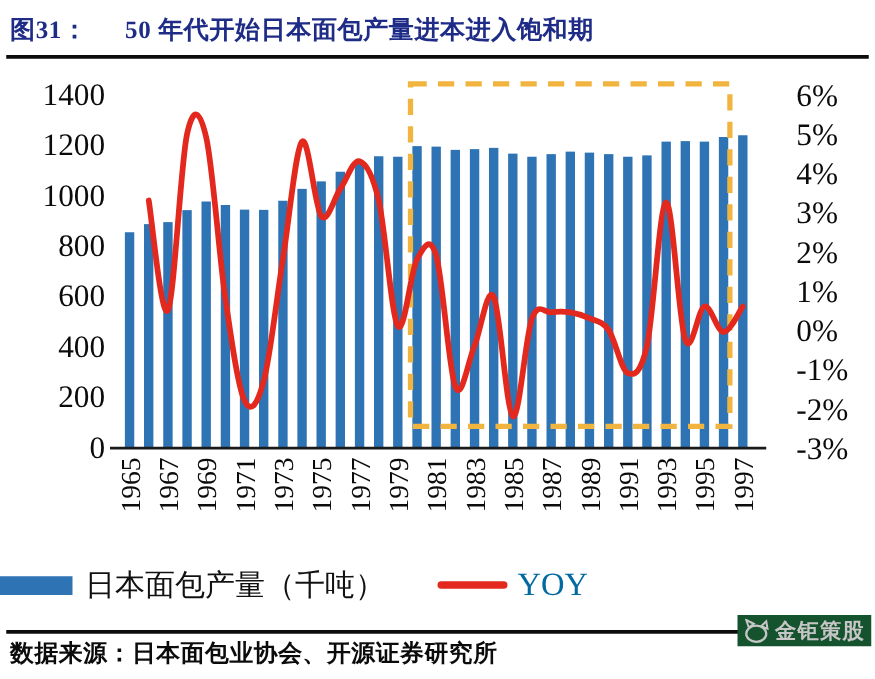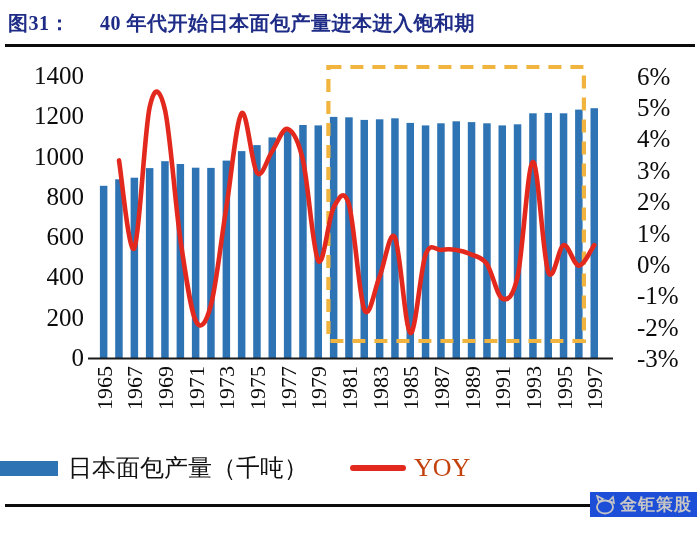--- a/index.html
+++ b/index.html
@@ -9,35 +9,35 @@
              font-size:20px;font-weight:bold;color:#1f2c87;letter-spacing:.5px;white-space:nowrap;}
   .title-tag{margin-right:30px;}
   .title-rule{position:absolute;left:5px;top:44px;width:690px;height:3px;background:#0c0c0c;}
   #chart{position:absolute;left:0;top:55px;}
   .legend{position:absolute;left:0;top:452px;width:700px;display:flex;
           align-items:center;}
   .legend-swatch-bar{width:58px;height:15px;background:#2e74b5;margin-right:10px;}
   .legend-label{font-size:24px;color:#111;}
   .legend-gap{width:42px;}
   .legend-swatch-line{width:56px;height:6px;background:#e3291d;border-radius:3px;margin-right:8px;}
-  .legend-label-yoy{font-size:26px;color:#c2410c;}
+  .legend-label-yoy{font-size:26px;color:#0369a1;}
   .footer-rule{position:absolute;left:5px;top:504px;width:690px;height:3px;background:#0c0c0c;}
   .source-row{position:absolute;left:8px;top:510px;font-size:19px;font-weight:bold;color:#0b0b0b;
               letter-spacing:.5px;white-space:nowrap;}
   .logo{position:absolute;right:3px;top:492px;display:flex;align-items:center;gap:3px;
-        background:#1d4ed8;padding:1px 5px;color:#c6c6c6;font-size:17px;font-weight:bold;
+        background:#14532d;padding:1px 5px;color:#c6c6c6;font-size:17px;font-weight:bold;
         letter-spacing:1px;}
 </style>
 </head>
 <body>
 
 <div class="stage">
 
   <div class="title-row">
-    <span class="title-tag">图31：</span><span>40 年代开始日本面包产量进本进入饱和期</span>
+    <span class="title-tag">图31：</span><span>50 年代开始日本面包产量进本进入饱和期</span>
   </div>
   <div class="title-rule"></div>
 
   <svg id="chart" width="700" height="385" viewBox="0 55 700 385">
       <rect x="99.9" y="185.8" width="7.5" height="172.7" fill="#2e74b5"></rect>
       <rect x="115.2" y="179.3" width="7.5" height="179.2" fill="#2e74b5"></rect>
       <rect x="130.6" y="177.7" width="7.5" height="180.8" fill="#2e74b5"></rect>
       <rect x="145.9" y="168.1" width="7.5" height="190.4" fill="#2e74b5"></rect>
       <rect x="161.2" y="161.2" width="7.5" height="197.3" fill="#2e74b5"></rect>
       <rect x="176.6" y="164.0" width="7.5" height="194.5" fill="#2e74b5"></rect>
@@ -110,20 +110,21 @@
 
   <div class="legend">
     <span class="legend-swatch-bar"></span>
     <span class="legend-label">日本面包产量（千吨）</span>
     <span class="legend-gap"></span>
     <span class="legend-swatch-line"></span>
     <span class="legend-label-yoy">YOY</span>
   </div>
 
   <div class="footer-rule"></div>
+  <div class="source-row">数据来源：日本面包业协会、开源证券研究所</div>
 
   <div class="logo">
     <svg width="22" height="20" viewBox="0 0 22 20">
       <path d="M4 7 L2 1 L8 4 Z" fill="none" stroke="#c6c6c6" stroke-width="1.6"></path>
       <path d="M14 6 L18 2 L19 8 Z" fill="none" stroke="#c6c6c6" stroke-width="1.6"></path>
       <ellipse cx="10" cy="12" rx="8" ry="6.5" fill="none" stroke="#c6c6c6" stroke-width="1.8"></ellipse>
     </svg>
     <span>金钜策股</span>
   </div>
 

